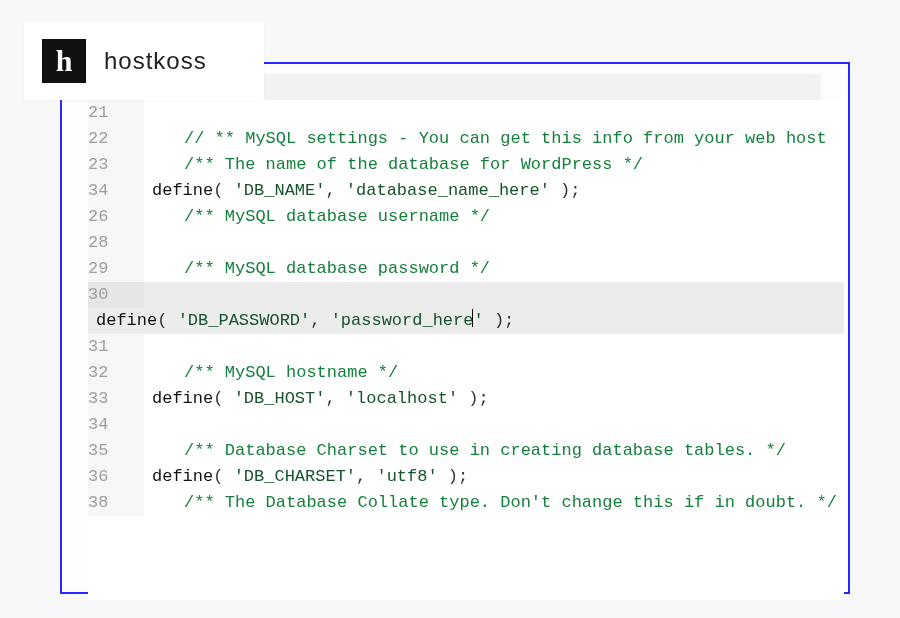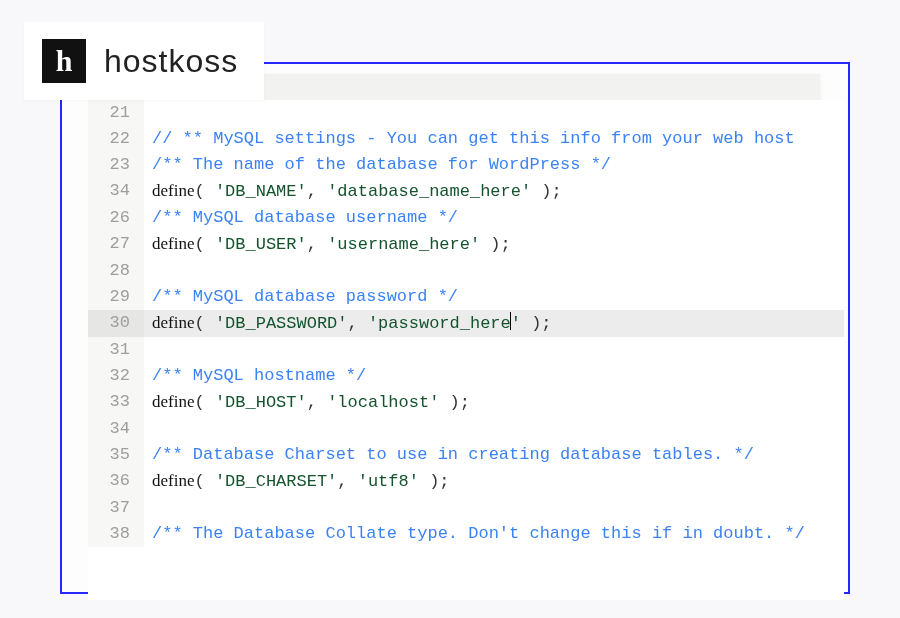--- a/index.html
+++ b/index.html
@@ -40,21 +40,21 @@
     color: #fff;
     display: flex;
     align-items: center;
     justify-content: center;
     font-size: 30px;
     font-weight: 700;
     font-family: Georgia, serif;
     margin-right: 18px;
   }
   .brand-text {
-    font-size: 32px;
+    font-size: 24px;
     letter-spacing: 1px;
     color: #222;
     font-weight: 400;
   }
   .code-card-shadow {
     position: absolute;
     left: 100px;
     top: 74px;
     width: 720px;
     height: 520px;
@@ -74,41 +74,42 @@
     font-size: 17px;
     line-height: 26px;
     overflow: hidden;
   }
   .code-row {
     display: flex;
     white-space: pre;
   }
   .code-row.highlight {
     background: #ececec;
+    flex-direction: column;
   }
   .gutter {
     width: 56px;
-    text-align: right;
+    text-align: left;
     padding-right: 14px;
     color: #9e9e9e;
     background: #f7f7f5;
     flex-shrink: 0;
     user-select: none;
   }
   .code-row.highlight .gutter {
     background: #e6e6e4;
   }
   .code-content {
     padding-left: 8px;
     color: #222;
     flex: 1;
     overflow: hidden;
   }
-  .tok-comment { color: #3b82f6; }
-  .tok-func { color: #111; font-family: Liberation Serif, serif; }
+  .tok-comment { color: #15803d; margin-left: 32px; }
+  .tok-func { color: #111; }
   .tok-punct { color: #333; }
   .tok-string { color: #14532d; }
   .cursor {
     display: inline-block;
     width: 1px;
     height: 18px;
     background: #000;
     vertical-align: -2px;
     margin-left: -1px;
   }
@@ -126,25 +127,23 @@
   </div>
   <span class="brand-text">hostkoss</span>
 </div>
 
 <div class="code-card" id="code-editor">
     <div class="code-row"><div class="gutter">21</div><div class="code-content"></div></div>
     <div class="code-row"><div class="gutter">22</div><div class="code-content"><span class="tok-comment">// ** MySQL settings - You can get this info from your web host </span></div></div>
     <div class="code-row"><div class="gutter">23</div><div class="code-content"><span class="tok-comment">/** The name of the database for WordPress */</span></div></div>
     <div class="code-row"><div class="gutter">34</div><div class="code-content"><span class="tok-func">define</span><span class="tok-punct">( </span><span class="tok-string">'DB_NAME'</span><span class="tok-punct">, </span><span class="tok-string">'database_name_here'</span><span class="tok-punct"> );</span></div></div>
     <div class="code-row"><div class="gutter">26</div><div class="code-content"><span class="tok-comment">/** MySQL database username */</span></div></div>
-    <div class="code-row"><div class="gutter">27</div><div class="code-content"><span class="tok-func">define</span><span class="tok-punct">( </span><span class="tok-string">'DB_USER'</span><span class="tok-punct">, </span><span class="tok-string">'username_here'</span><span class="tok-punct"> );</span></div></div>
     <div class="code-row"><div class="gutter">28</div><div class="code-content"></div></div>
     <div class="code-row"><div class="gutter">29</div><div class="code-content"><span class="tok-comment">/** MySQL database password */</span></div></div>
     <div class="code-row highlight"><div class="gutter">30</div><div class="code-content"><span class="tok-func">define</span><span class="tok-punct">( </span><span class="tok-string">'DB_PASSWORD'</span><span class="tok-punct">, </span><span class="tok-string">'password_here</span><span class="cursor"></span><span class="tok-string">'</span><span class="tok-punct"> );</span></div></div>
     <div class="code-row"><div class="gutter">31</div><div class="code-content"></div></div>
     <div class="code-row"><div class="gutter">32</div><div class="code-content"><span class="tok-comment">/** MySQL hostname */</span></div></div>
     <div class="code-row"><div class="gutter">33</div><div class="code-content"><span class="tok-func">define</span><span class="tok-punct">( </span><span class="tok-string">'DB_HOST'</span><span class="tok-punct">, </span><span class="tok-string">'localhost'</span><span class="tok-punct"> );</span></div></div>
     <div class="code-row"><div class="gutter">34</div><div class="code-content"></div></div>
     <div class="code-row"><div class="gutter">35</div><div class="code-content"><span class="tok-comment">/** Database Charset to use in creating database tables. */</span></div></div>
     <div class="code-row"><div class="gutter">36</div><div class="code-content"><span class="tok-func">define</span><span class="tok-punct">( </span><span class="tok-string">'DB_CHARSET'</span><span class="tok-punct">, </span><span class="tok-string">'utf8'</span><span class="tok-punct"> );</span></div></div>
-    <div class="code-row"><div class="gutter">37</div><div class="code-content"></div></div>
     <div class="code-row"><div class="gutter">38</div><div class="code-content"><span class="tok-comment">/** The Database Collate type. Don't change this if in doubt. */</span></div></div>
   </div>
 
 </body></html>

